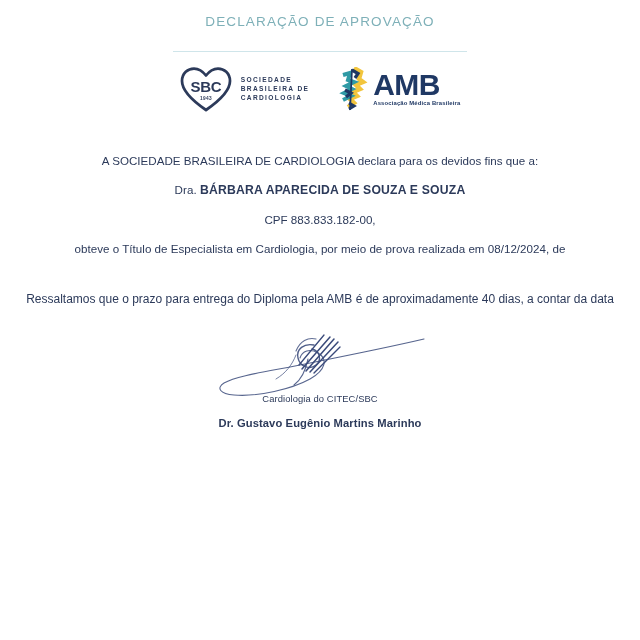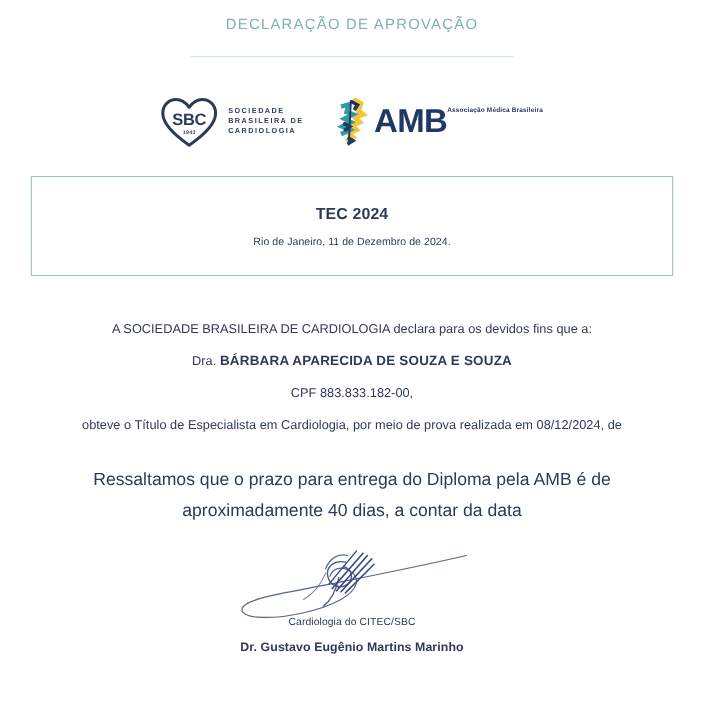--- a/index.html
+++ b/index.html
@@ -38,21 +38,21 @@
   }
   .header-rule {
     width: 294px;
     height: 1px;
     margin: 21px auto 0 auto;
     background: #cfe5ea;
   }
 
   
   .logo-row {
-    margin-top: 36px;
+    margin-top: 14px;
     display: flex;
     align-items: center;
     justify-content: center;
     gap: 28px;
   }
   .logo-block {
     display: flex;
     align-items: center;
   }
 
@@ -78,21 +78,21 @@
   }
 
   .amb-mark {
     width: 34px;
     height: 44px;
     flex: none;
   }
   .amb-words {
     margin-left: 2px;
     display: flex;
-    flex-direction: row;
+    flex-direction: column;
     justify-content: center;
   }
   .amb-main {
     font-size: 30px;
     font-weight: 700;
     color: #1f3864;
     letter-spacing: -0.6px;
     line-height: 0.92;
   }
   .amb-sub {
@@ -146,21 +146,21 @@
     font-size: 12.2px;
     letter-spacing: 0.2px;
   }
 
   .notice-block {
     margin-top: 22px;
     text-align: center;
     padding: 0 22px;
   }
   .notice-line {
-    font-size: 16px;
+    font-size: 12px;
     line-height: 28px;
     color: #2c3a5a;
   }
 
   
   .signature-area {
     margin-top: 12px;
     text-align: center;
   }
   .signature-svg {
@@ -224,24 +224,20 @@
         <path d="M30 4 L26 86" fill="none" stroke="#1f3864" stroke-width="3.5"></path>
       </svg>
       <div class="amb-words">
         <div class="amb-main">AMB</div>
         <div class="amb-sub">Associação Médica Brasileira</div>
       </div>
     </div>
 
   </div>
 
-  <div class="exam-box">
-    <div class="exam-name">TEC 2024</div>
-    <div class="exam-place">Rio de Janeiro, 11 de Dezembro de 2024.</div>
-  </div>
 
   <div class="body-block">
     <div class="body-line">A SOCIEDADE BRASILEIRA DE CARDIOLOGIA declara para os devidos fins que a:</div>
 
     <div class="body-line person">
       <span>Dra.</span><span>&nbsp;</span><span class="person-name">BÁRBARA APARECIDA DE SOUZA E SOUZA</span>
     </div>
 
     <div class="body-line">CPF 883.833.182-00,</div>
 

